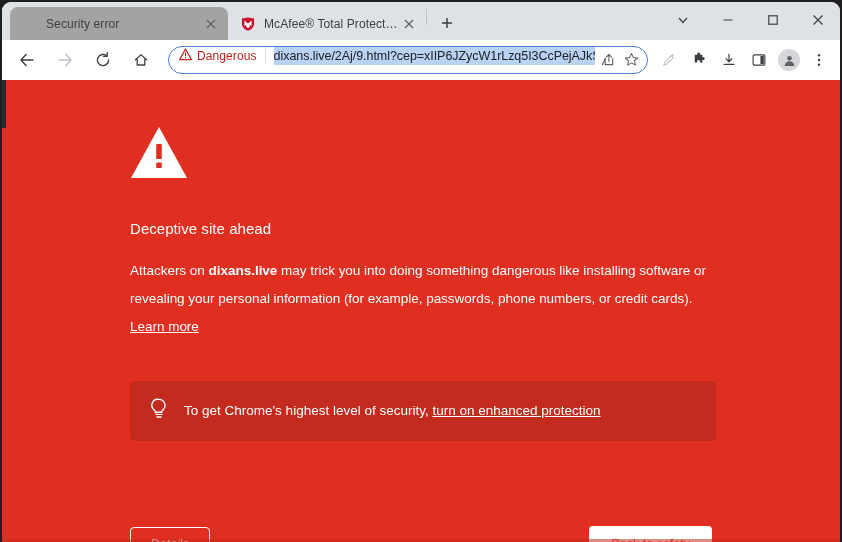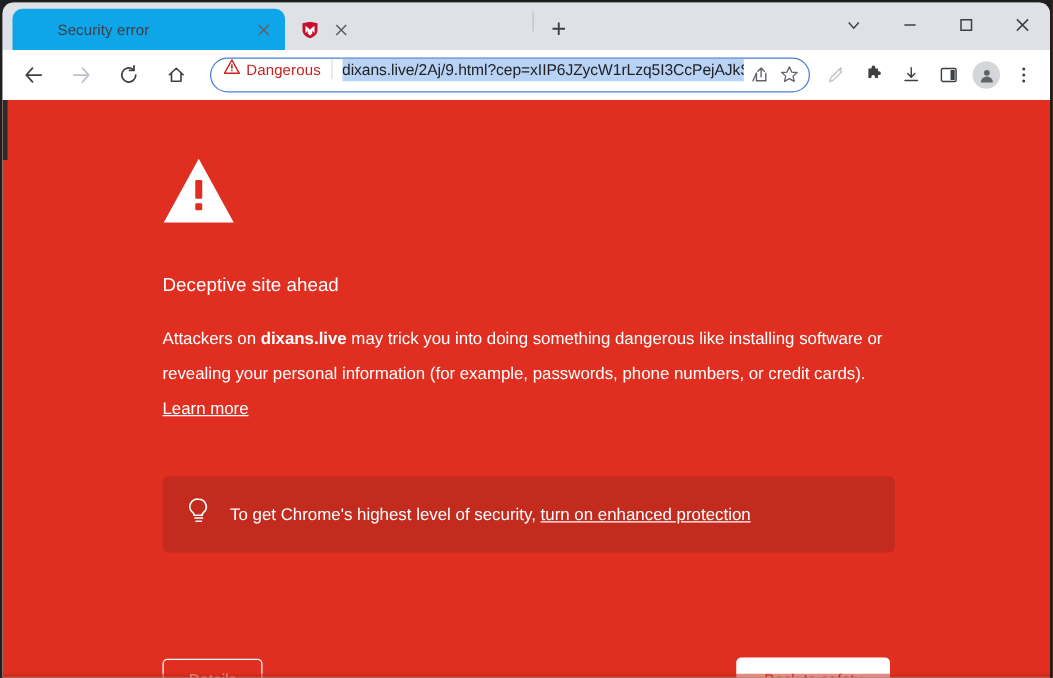--- a/index.html
+++ b/index.html
@@ -38,21 +38,21 @@
     height: 33px;
     display: flex;
     align-items: center;
     padding: 0 8px 0 12px;
     border-radius: 8px 8px 0 0;
     font-size: 12px;
     color: #3c4043;
     white-space: nowrap;
   }
   .tab.active {
-    background: #0ea5e9;
+    background: #a3a3a3;
     width: 218px;
   }
   .tab.inactive {
     width: 198px;
     color: #3c4043;
   }
 
   .tab-favicon {
     width: 16px; height: 16px;
     flex: 0 0 16px;
@@ -297,20 +297,21 @@
       </span>
     </div>
 
     <div class="tab inactive">
       <span class="tab-favicon">
         <svg width="14" height="14" viewBox="0 0 14 14">
           <path d="M1 1.6 L7 0.4 L13 1.6 L13 7 C13 10.5 10.2 12.6 7 13.6 C3.8 12.6 1 10.5 1 7 Z" fill="#c8102e"></path>
           <path d="M3.4 3.6 L3.4 9.4 L5.2 7.6 L5.2 9.8 L7 11.3 L8.8 9.8 L8.8 7.6 L10.6 9.4 L10.6 3.6 L7 6.6 Z" fill="#ffffff"></path>
         </svg>
       </span>
+      <span class="tab-title">McAfee® Total Protection</span>
       <span class="tab-close">
         <svg width="10" height="10" viewBox="0 0 10 10">
             <path d="M1 1 L9 9 M9 1 L1 9" stroke="#5f6368" stroke-width="1.3" fill="none"></path>
           </svg>
       </span>
     </div>
 
     <div class="tab-sep"></div>
 
     <div class="newtab">

